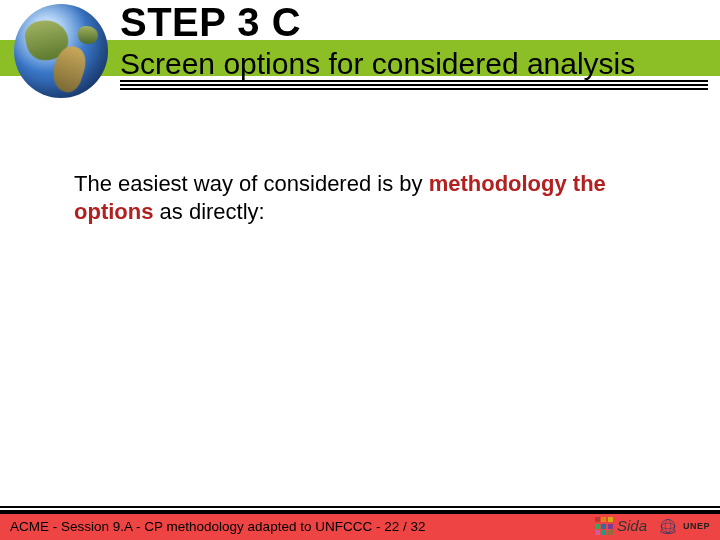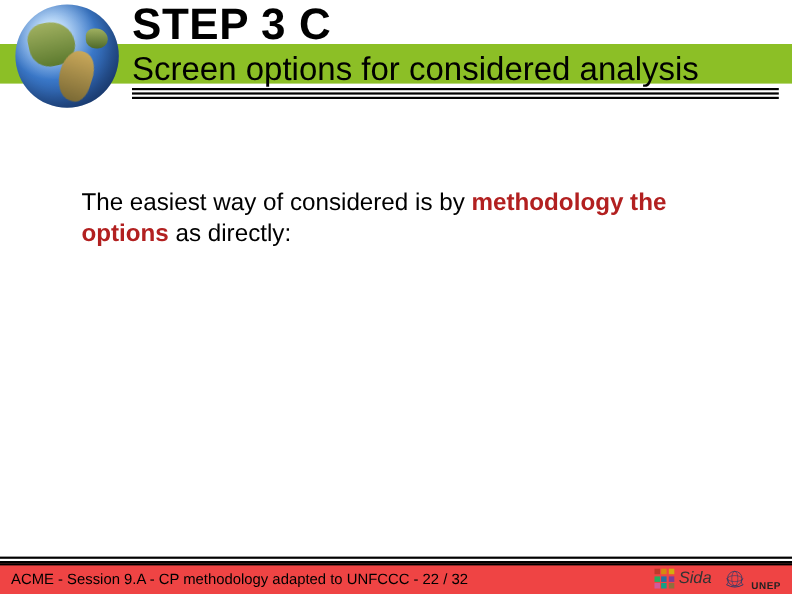--- a/index.html
+++ b/index.html
@@ -129,21 +129,21 @@
     display: grid;
     grid-template-columns: repeat(3, 5px);
     grid-template-rows: repeat(3, 5px);
     gap: 1.5px;
   }
   .sida-grid span { width:5px; height:5px; display:block; }
   .c-r{background:#c0392b}.c-o{background:#d68910}.c-y{background:#d4ac0d}
   .c-g{background:#27ae60}.c-b{background:#2471a3}.c-p{background:#7d3c98}
   .c-pk{background:#d15a9c}.c-t{background:#16a085}.c-br{background:#8e6f3e}
   .unep {
-    display:flex; align-items:flex-end; gap:4px;
+    display:flex; align-items:center; gap:4px;
     color:#222;
   }
   .unep svg { width:22px; height:22px; }
   .unep-label { font-size: 9px; letter-spacing: .5px; font-weight: 600; }
 </style>
 </head>
 <body>
 
 <div class="header">
   <div class="green-band"></div>

